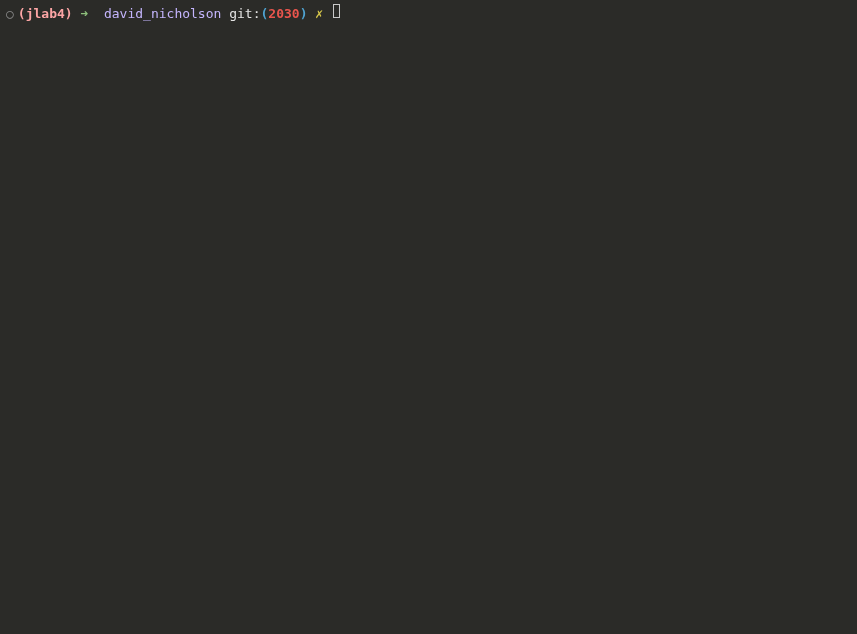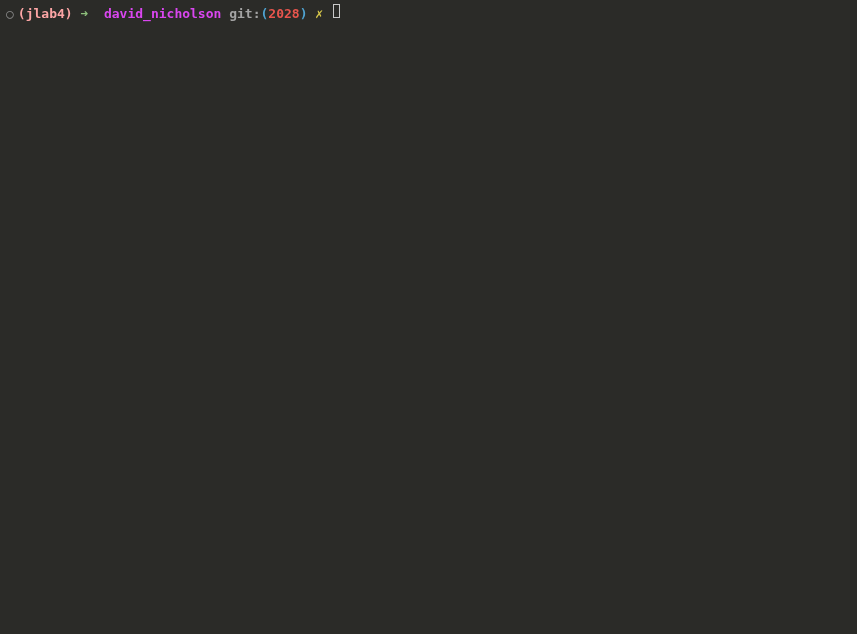--- a/index.html
+++ b/index.html
@@ -34,27 +34,27 @@
     }
     .env-wrap {
       color: #fca5a5;
       font-weight: bold;
     }
     .arrow {
       color: #8ec07c;
       font-weight: bold;
     }
     .dir {
-      color: #d946ef;
-      font-weight: bold;
+      color: #c4b5fd;
+      font-weight: normal;
       text-align: right;
     }
     .git-label {
-      color: #a3a3a3;
-      font-weight: bold;
+      color: #e5e5e5;
+      font-weight: normal;
     }
     .git-paren {
       color: #4fa3d1;
       font-weight: bold;
     }
     .branch {
       color: #e8554d;
       font-weight: bold;
     }
     .dirty {
@@ -79,19 +79,19 @@
 
 <div class="terminal-area">
   <div class="prompt-line">
     <span class="status-dot">○</span>
     <span class="env-wrap"><span>(</span><span>jlab4</span><span>)</span></span>
     <span class="sp"> </span>
     <span class="arrow">➜</span>
     <span class="sp">  </span>
     <span class="dir">david_nicholson</span>
     <span class="sp"> </span>
-    <span class="git-label">git:</span><span class="git-paren">(</span><span class="branch">2028</span><span class="git-paren">)</span>
+    <span class="git-label">git:</span><span class="git-paren">(</span><span class="branch">2030</span><span class="git-paren">)</span>
     <span class="sp"> </span>
     <span class="dirty">✗</span>
     <span class="sp"> </span>
     <span class="cursor"></span>
   </div>
 </div>
 
 </body></html>

